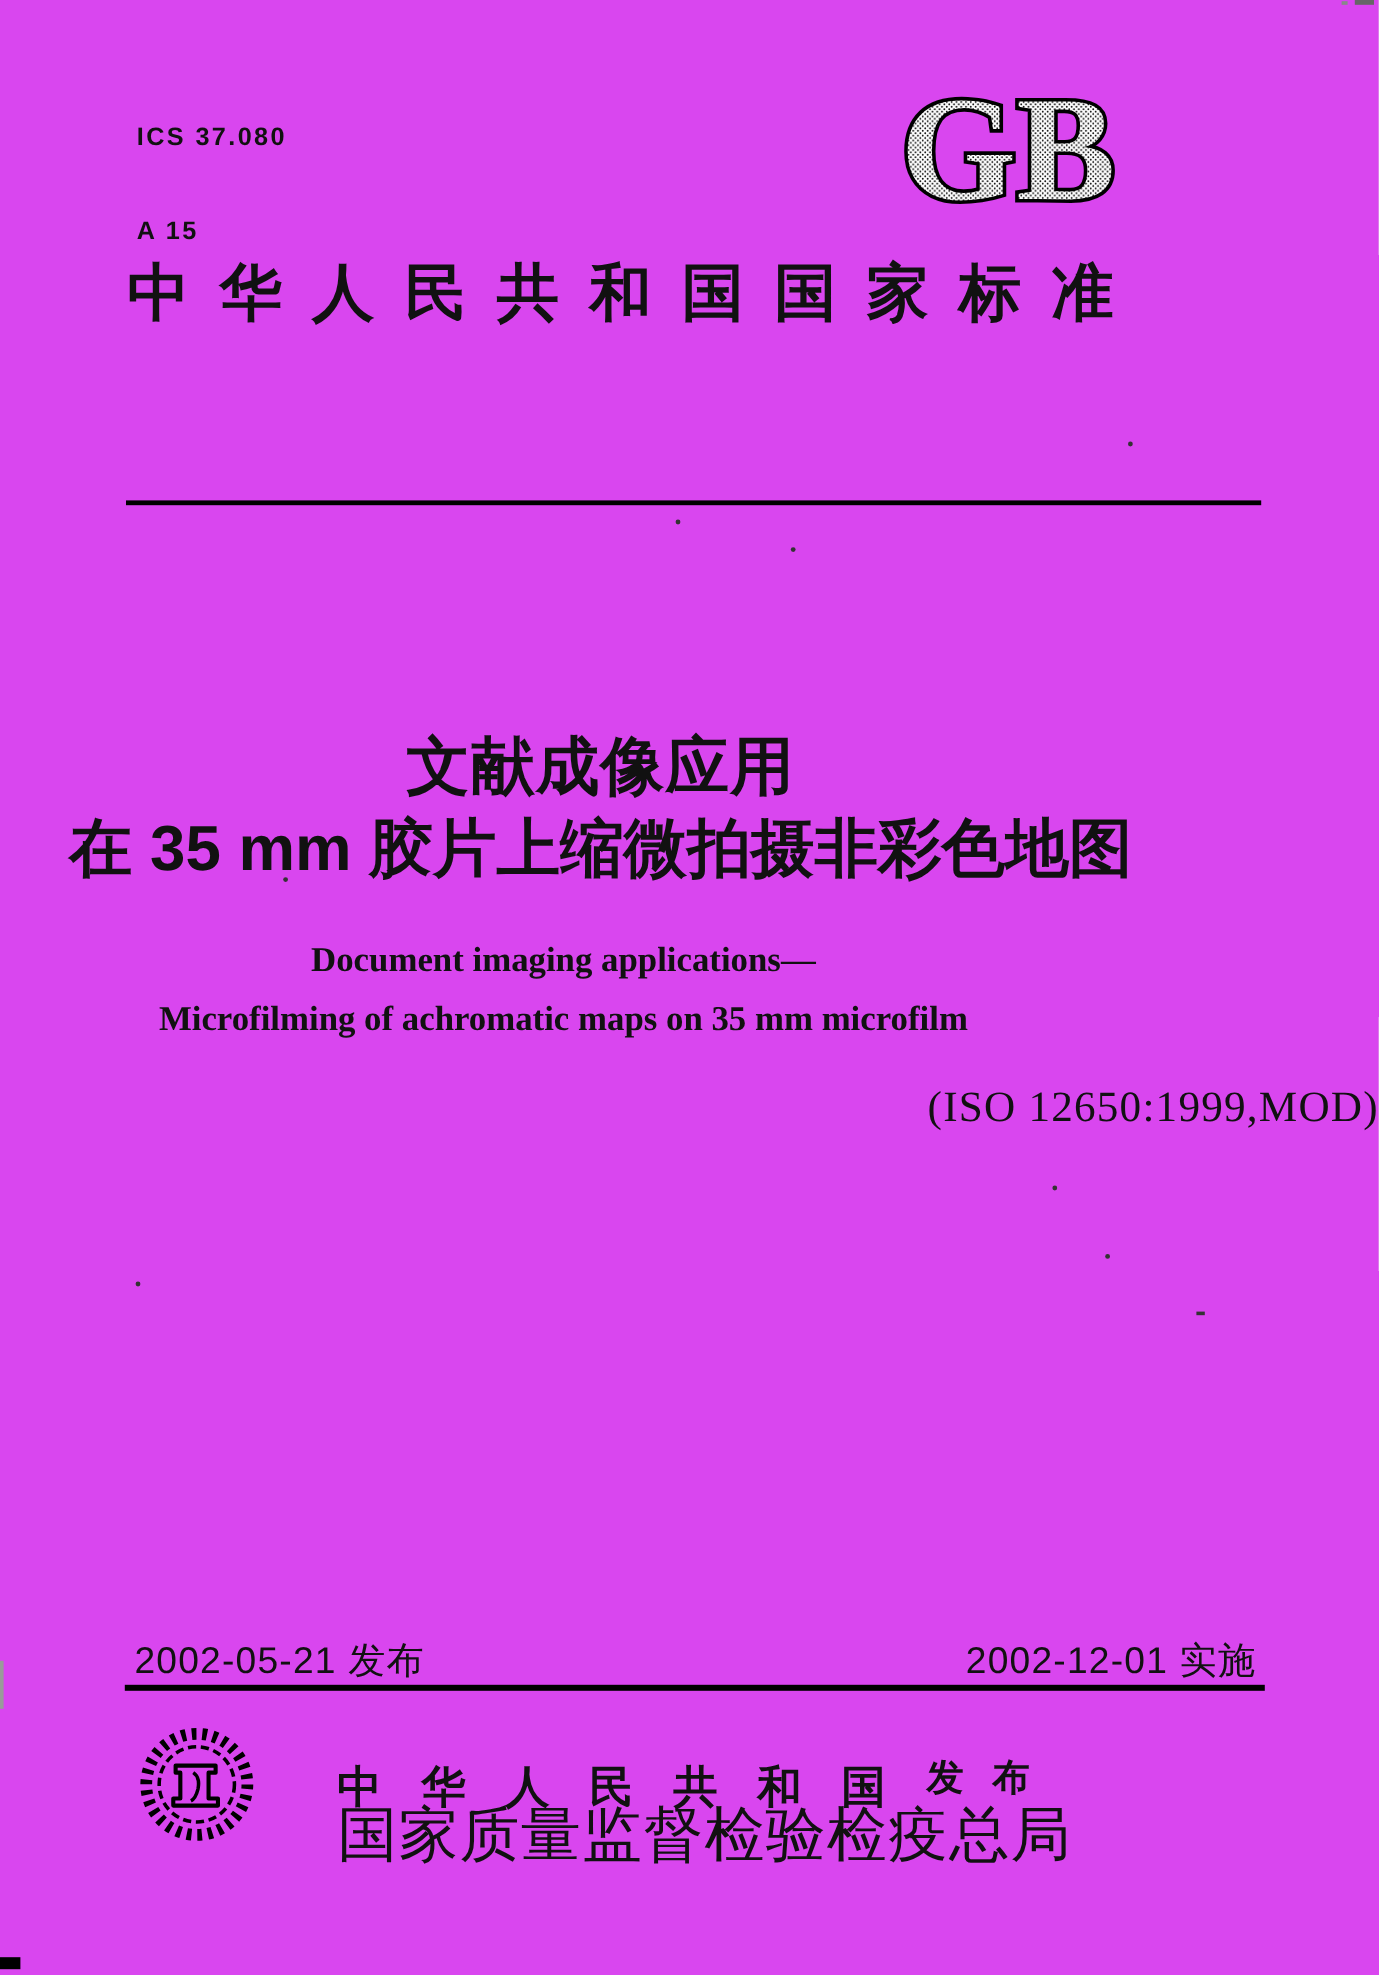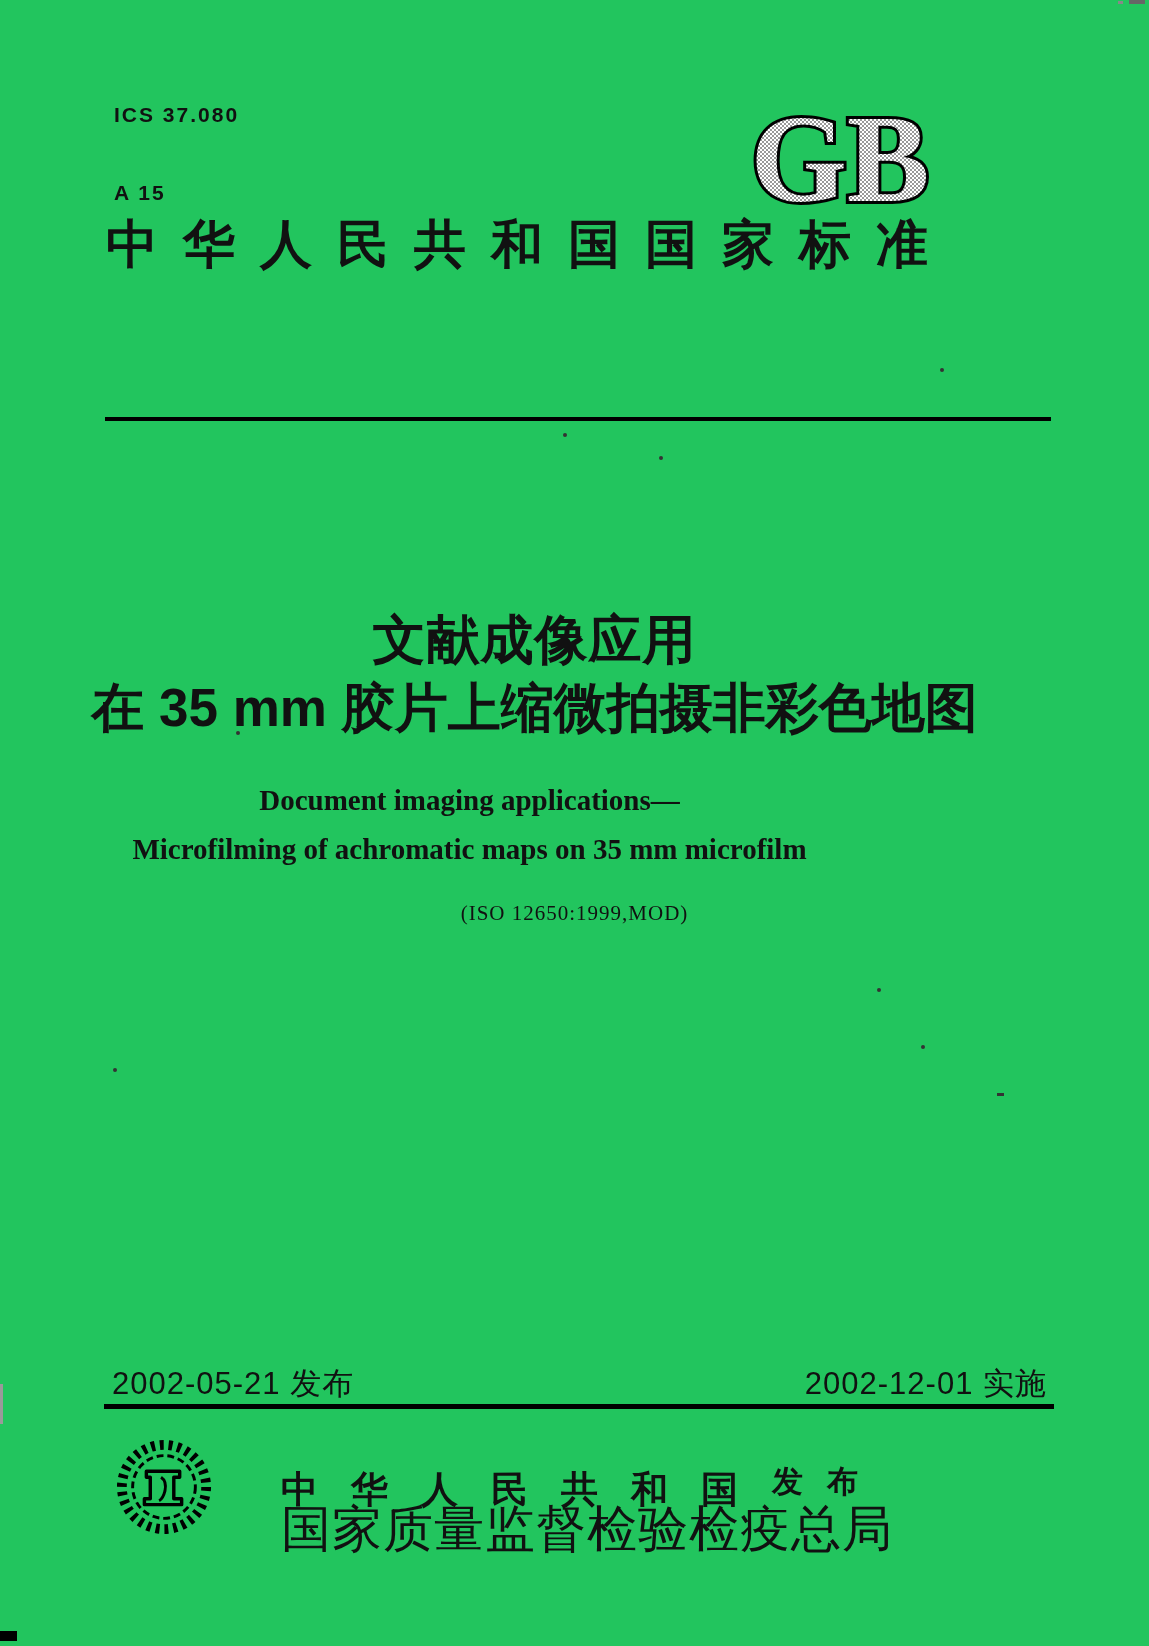--- a/index.html
+++ b/index.html
@@ -1,34 +1,34 @@
 <!DOCTYPE html>
 <html><head>
 <meta charset="utf-8">
 <style>
   html,body { margin:0; padding:0; background:#e8e8e8; }
   .page {
     position:relative;
     width:1149px; height:1646px;
     margin:0 auto;
-    background:#22c55e;
+    background:#d946ef;
     color:#111111;
     font-family:"Liberation Sans", sans-serif;
     overflow:hidden;
   }
 
   
   .meta {
     position:absolute; left:114px; top:50px;
     font-size:21px; line-height:26px; font-weight:bold;
     letter-spacing:2px; white-space:pre;
   }
 
   
-  .gb-logo { position:absolute; left:738px; top:58px; width:205px; height:130px;margin-top:35px; }
+  .gb-logo { position:absolute; left:738px; top:58px; width:205px; height:130px; }
 
   
   .std-title {
     position:absolute; left:106px; top:210px;
     font-family:"Liberation Serif", serif;
     font-size:52px; font-weight:bold;
     letter-spacing:25px; white-space:nowrap;
   }
 
   .std-number {
@@ -36,37 +36,37 @@
     font-family:"Liberation Serif", serif;
     font-size:34px; font-weight:bold; letter-spacing:1px;
   }
 
   .rule-top { position:absolute; left:105px; top:417px; width:946px; height:4px; background:#000; }
 
   
   .title-cn {
     position:absolute; left:0; top:606px; width:1001px;
     text-align:center; font-weight:900;
-    font-size:53px; line-height:68px; letter-spacing:1px;padding-left:34px;
+    font-size:53px; line-height:68px; letter-spacing:1px;
   }
   .title-cn .line2 { letter-spacing:0px; }
 
   
   .title-en {
     position:absolute; left:0; top:776px; width:939px;
     text-align:center;
     font-family:"Liberation Serif", serif;
     font-size:29px; font-weight:bold; line-height:49px;
   }
 
   .iso-ref {
     position:absolute; left:0; top:901px; width:1149px;
-    text-align:center;
+    text-align:right;
     font-family:"Liberation Serif", serif;
-    font-size:21px; font-weight:normal; letter-spacing:1px;
+    font-size:36px; font-weight:normal; letter-spacing:1px;
   }
 
   
   .date-row {
     position:absolute; left:112px; top:1363px; width:935px;
     display:flex; justify-content:space-between;
     font-size:31px; font-weight:normal; letter-spacing:1px;
   }
 
   .rule-bottom { position:absolute; left:104px; top:1404px; width:950px; height:5px; background:#000; }

